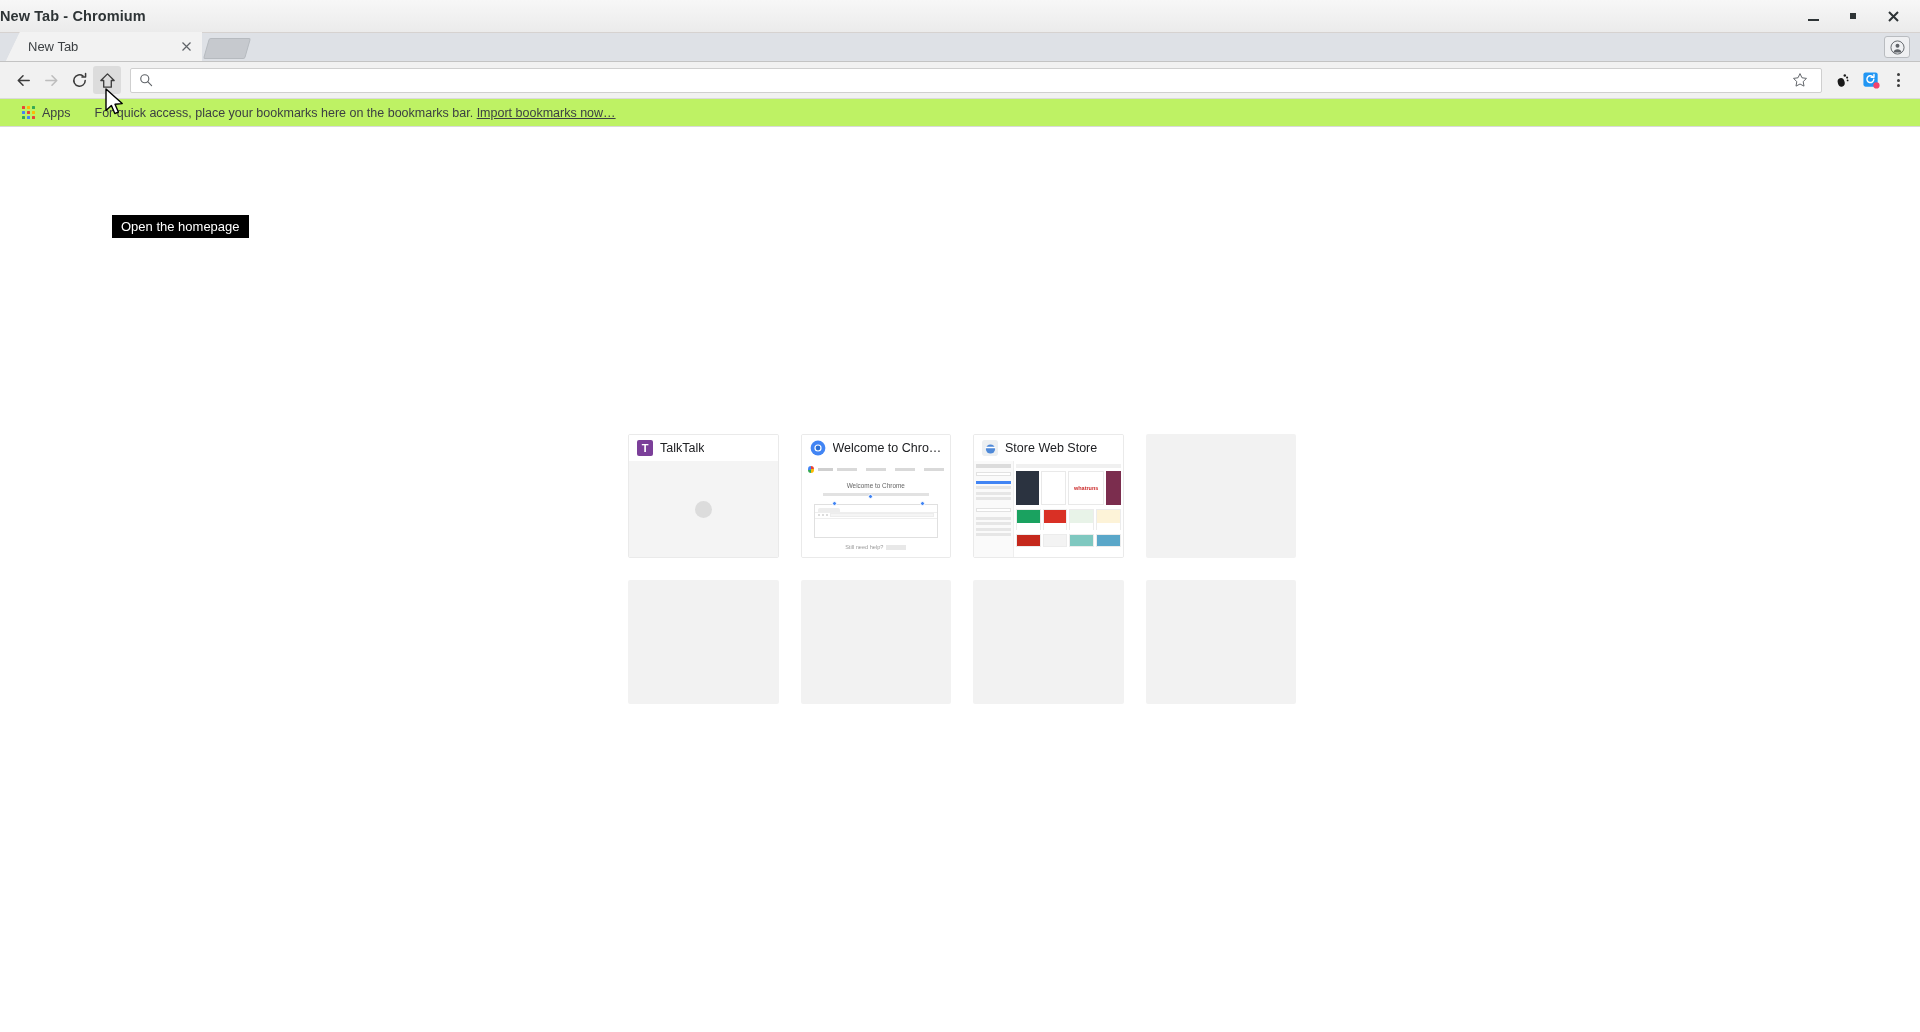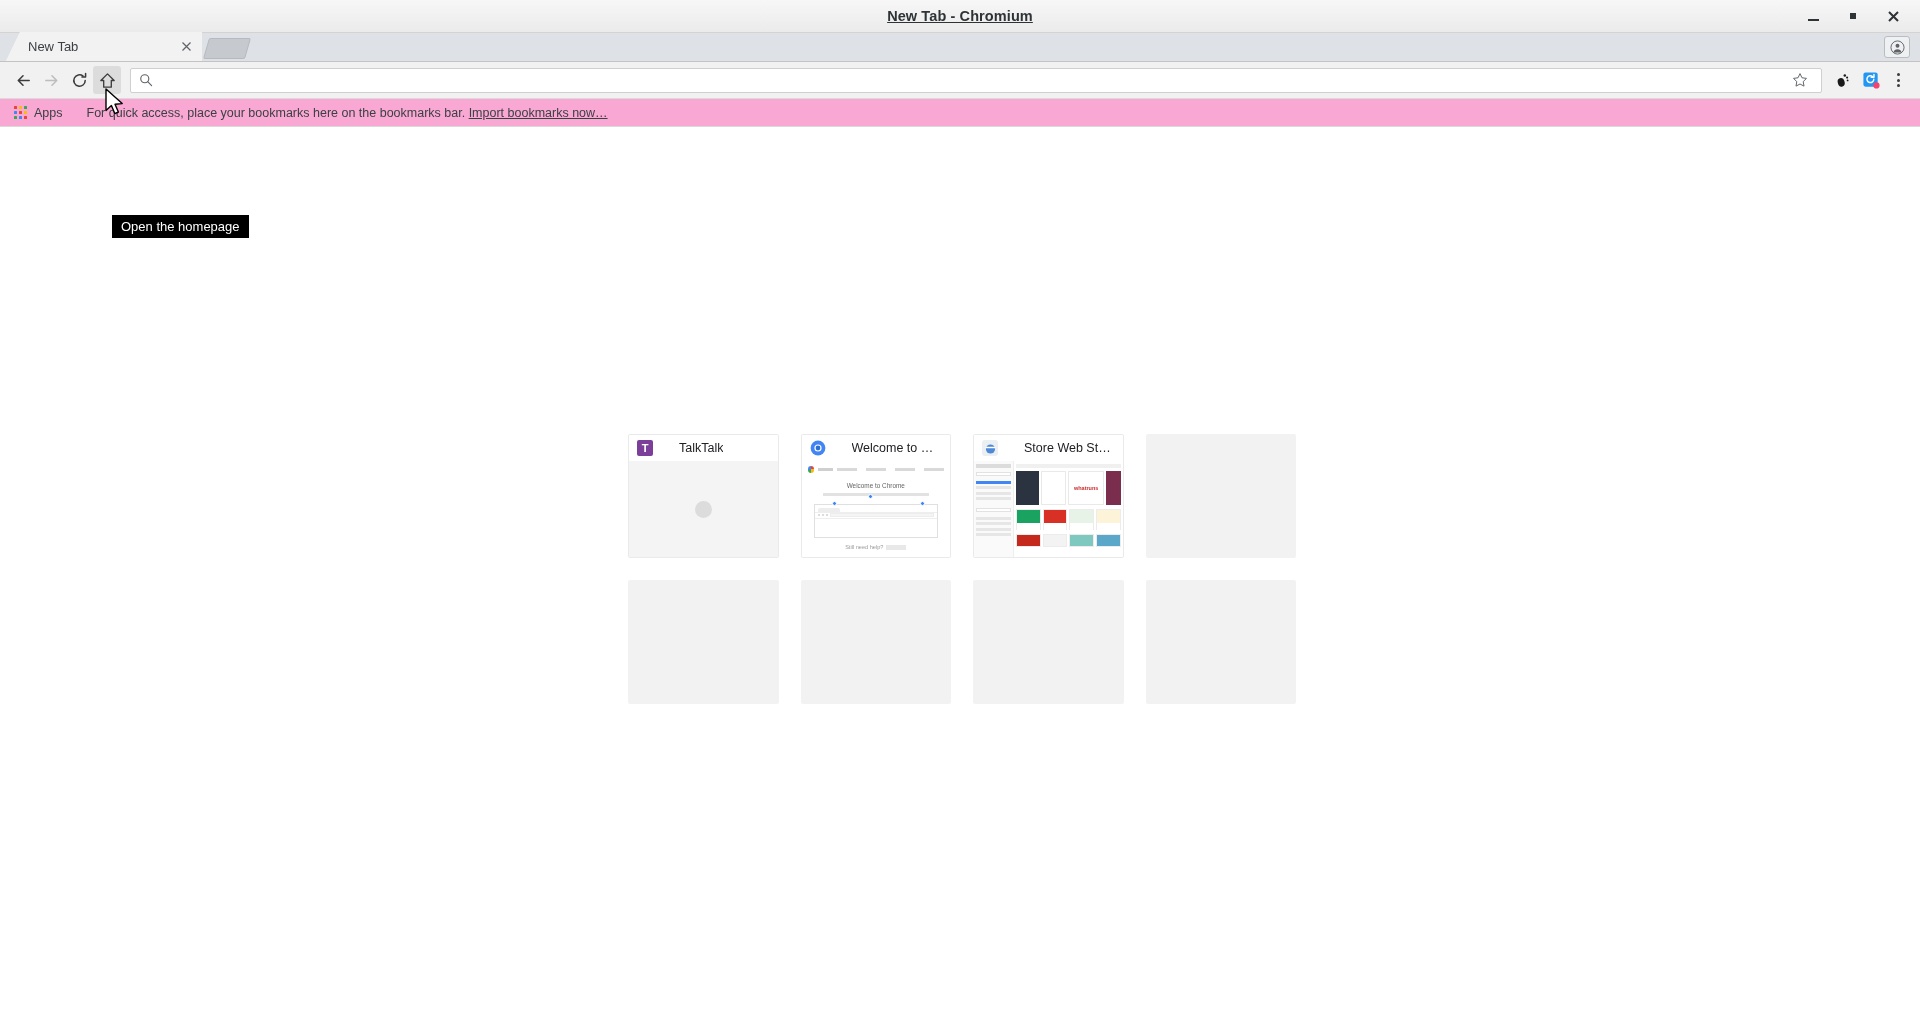--- a/index.html
+++ b/index.html
@@ -12,24 +12,23 @@
 
   
   .titlebar {
     height: 33px; width: 100%;
     background: linear-gradient(to bottom, #f7f7f7 0%, #ebebeb 100%);
     border-bottom: 1px solid #d6d2d0;
     display: flex; align-items: center;
     position: relative;
   }
   .window-title {
-    position: absolute; left: 0; right: 0; text-align: center;
+    position: absolute; left: 0; right: 0; text-align: left;
     font-size: 14.5px; font-weight: bold; color: #2e3436;
     letter-spacing: .1px;
-    text-decoration: underline;
   }
   .win-controls {
     margin-left: auto; display: flex; align-items: center;
     gap: 22px; padding-right: 18px; z-index: 2;
   }
   .win-btn {
     width: 18px; height: 18px; position: relative;
     display: flex; align-items: center; justify-content: center;
     color: #2e3436;
   }
@@ -126,23 +125,23 @@
   }
   .star-btn { width: 26px; height: 26px; display:flex; align-items:center; justify-content:center; color:#5f6368; }
   .ext-icon { width: 28px; height: 28px; display: flex; align-items: center; justify-content: center; }
   .menu-btn { width: 26px; height: 28px; display: flex; flex-direction: column;
     align-items: center; justify-content: center; gap: 2.5px; }
   .menu-dot { width: 3px; height: 3px; border-radius: 50%; background: #3c3c3c; }
 
   
   .bookmarks {
     height: 28px; width: 100%;
-    background: #f9a8d4;
+    background: #bef264;
     display: flex; align-items: center;
-    padding-left: 12px;
+    padding-left: 20px;
     border-bottom: 1px solid #d9d9d9;
     position: relative;
   }
   .apps-shortcut { display: flex; align-items: center; gap: 7px; padding: 2px 8px 2px 2px; border-radius: 3px;}
   .apps-grid { width: 13px; height: 13px; display: grid;
     grid-template-columns: repeat(3, 3px); grid-template-rows: repeat(3, 3px);
     gap: 2px; }
   .apps-grid i { display: block; width: 3px; height: 3px; border-radius: .5px; }
   .apps-label { font-size: 12.5px; color: #3c4043; }
   .bm-message { font-size: 12.5px; color: #3c4043; margin-left: 16px; white-space: nowrap; }
@@ -184,21 +183,21 @@
   .tile-head {
     height: 26px; display: flex; align-items: center;
     gap: 7px; padding: 0 8px;
     background: #ffffff;
   }
   .tile-favicon { width: 16px; height: 16px; flex: 0 0 auto; border-radius: 2px;
     display: flex; align-items: center; justify-content: center;
     font-size: 11px; font-weight: bold; color: #fff; overflow: hidden;}
   .tile-title {
     font-size: 12.5px; color: #202124;
-    white-space: nowrap; overflow: hidden; text-overflow: ellipsis; margin-left: 19px;
+    white-space: nowrap; overflow: hidden; text-overflow: ellipsis;
   }
   .tile-thumb { width: 100%; height: calc(100% - 26px); position: relative; overflow: hidden; background: #f6f6f6;}
 
   
   .thumb-talktalk { background: #f4f4f4; display: flex; align-items: center; justify-content: center; }
   .spinner-circle { width: 17px; height: 17px; border-radius: 50%; background: #dcdcdc; }
 
   
   .thumb-welcome { background: #ffffff; padding: 5px 6px; }
   .wc-topbar { display: flex; align-items: center; gap: 4px; margin-bottom: 9px; }

